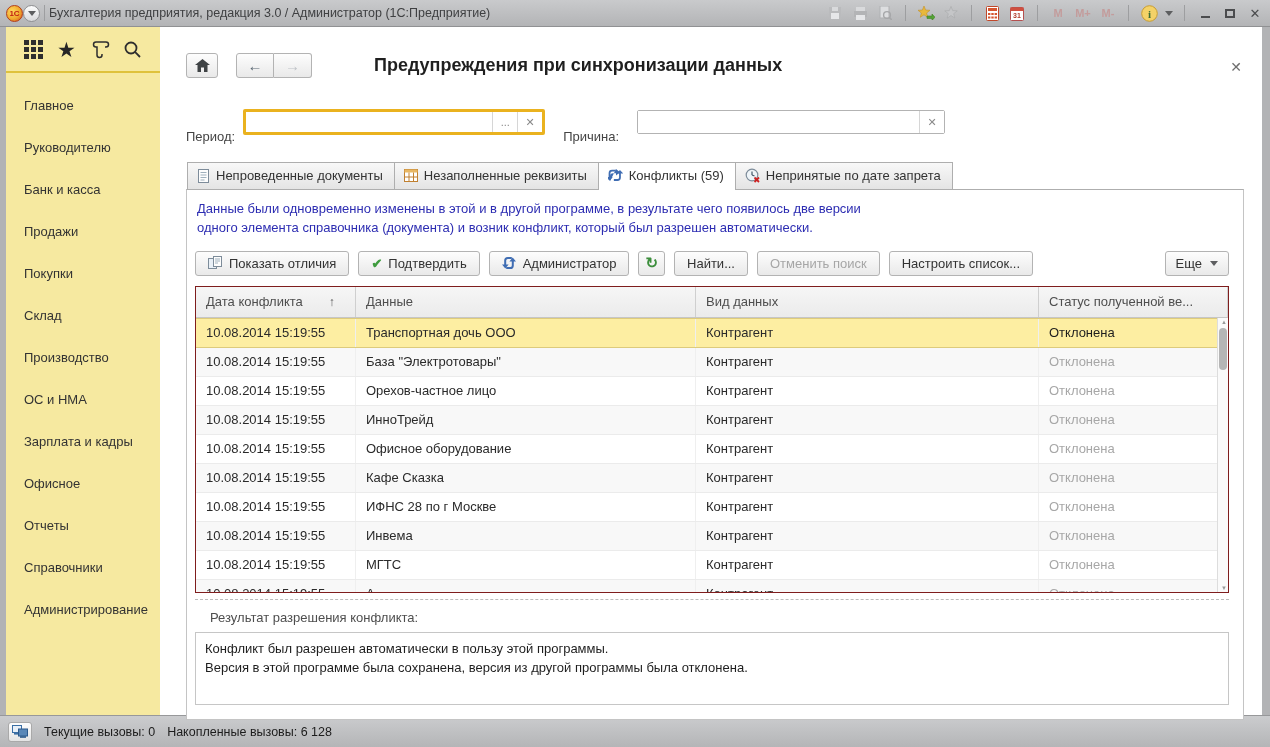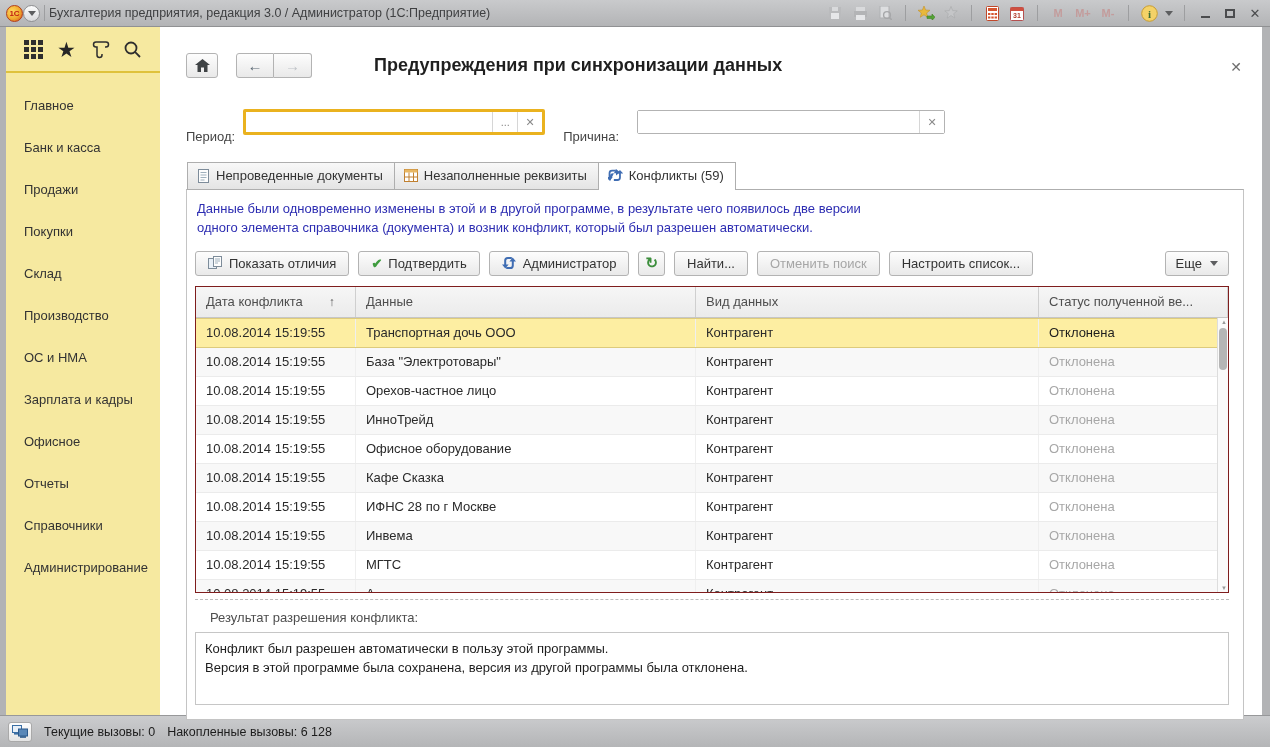--- a/index.html
+++ b/index.html
@@ -238,20 +238,21 @@
         </span>
         <span class="side-ico">
           <svg width="19" height="19" viewBox="0 0 19 19" fill="none" stroke="#2e2e2e" stroke-width="1.8">
               <circle cx="8" cy="8" r="5.5"></circle>
               <line x1="12.2" y1="12.2" x2="17" y2="17"></line>
             </svg>
         </span>
       </div>
       <nav>
           <div class="side-item">Главное</div>
+          <div class="side-item">Руководителю</div>
           <div class="side-item">Банк и касса</div>
           <div class="side-item">Продажи</div>
           <div class="side-item">Покупки</div>
           <div class="side-item">Склад</div>
           <div class="side-item">Производство</div>
           <div class="side-item">ОС и НМА</div>
           <div class="side-item">Зарплата и кадры</div>
           <div class="side-item">Офисное</div>
           <div class="side-item">Отчеты</div>
           <div class="side-item">Справочники</div>
@@ -322,20 +323,32 @@
         </div>
         <div class="tab active">
           <svg width="15" height="14" viewBox="0 0 15 14">
               <g fill="#3f6db3">
                 <path d="M2 9 V4 a3 3 0 0 1 3-3 h3 v2.2 l4-3.2 -4-3.2z" transform="translate(0,3.2)"></path>
                 <path d="M4.5 0.8 h4 v2 h-4 a1.8 1.8 0 0 0 -1.8 1.8 v4.4 h2.6 l-3.6 4 -3.6-4 h2.6 v-4.4 a3.8 3.8 0 0 1 3.8-3.8z" transform="scale(0.9)"></path>
                 <path d="M10.5 13.2 h-4 v-2 h4 a1.8 1.8 0 0 0 1.8-1.8 V5 h-2.6 l3.6-4 3.6 4 h-2.6 v4.4 a3.8 3.8 0 0 1 -3.8 3.8z" transform="scale(0.9)"></path>
               </g>
             </svg>
           <span>Конфликты (59)</span>
+        </div>
+        <div class="tab">
+          <svg width="15" height="15" viewBox="0 0 15 15">
+              <circle cx="7" cy="7" r="5.8" fill="#eef4f8" stroke="#7d8c9a" stroke-width="1.2"></circle>
+              <line x1="7" y1="7" x2="7" y2="3.5" stroke="#44596b" stroke-width="1.2"></line>
+              <line x1="7" y1="7" x2="9.5" y2="8" stroke="#44596b" stroke-width="1.2"></line>
+              <g stroke="#cc2222" stroke-width="1.8">
+                <line x1="9.5" y1="9.5" x2="14" y2="14"></line>
+                <line x1="14" y1="9.5" x2="9.5" y2="14"></line>
+              </g>
+            </svg>
+          <span>Непринятые по дате запрета</span>
         </div>
       </div>
 
       <div class="tab-content">
         <div class="info-text">
           <div>Данные были одновременно изменены в этой и в другой программе, в результате чего появилось две версии</div>
           <div>одного элемента справочника (документа) и возник конфликт, который был разрешен автоматически.</div>
         </div>
 
         <div class="toolbar">

